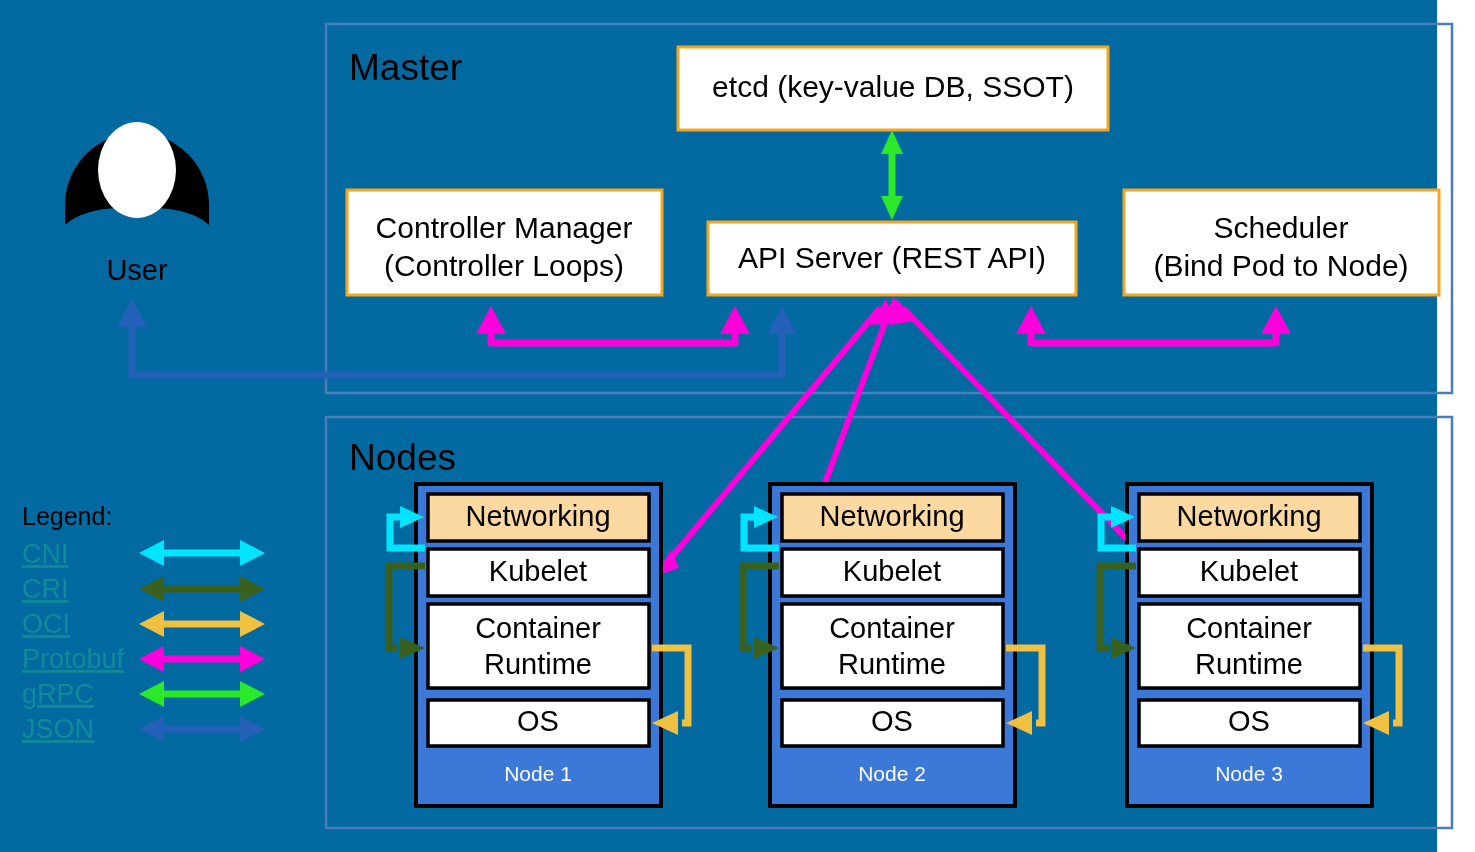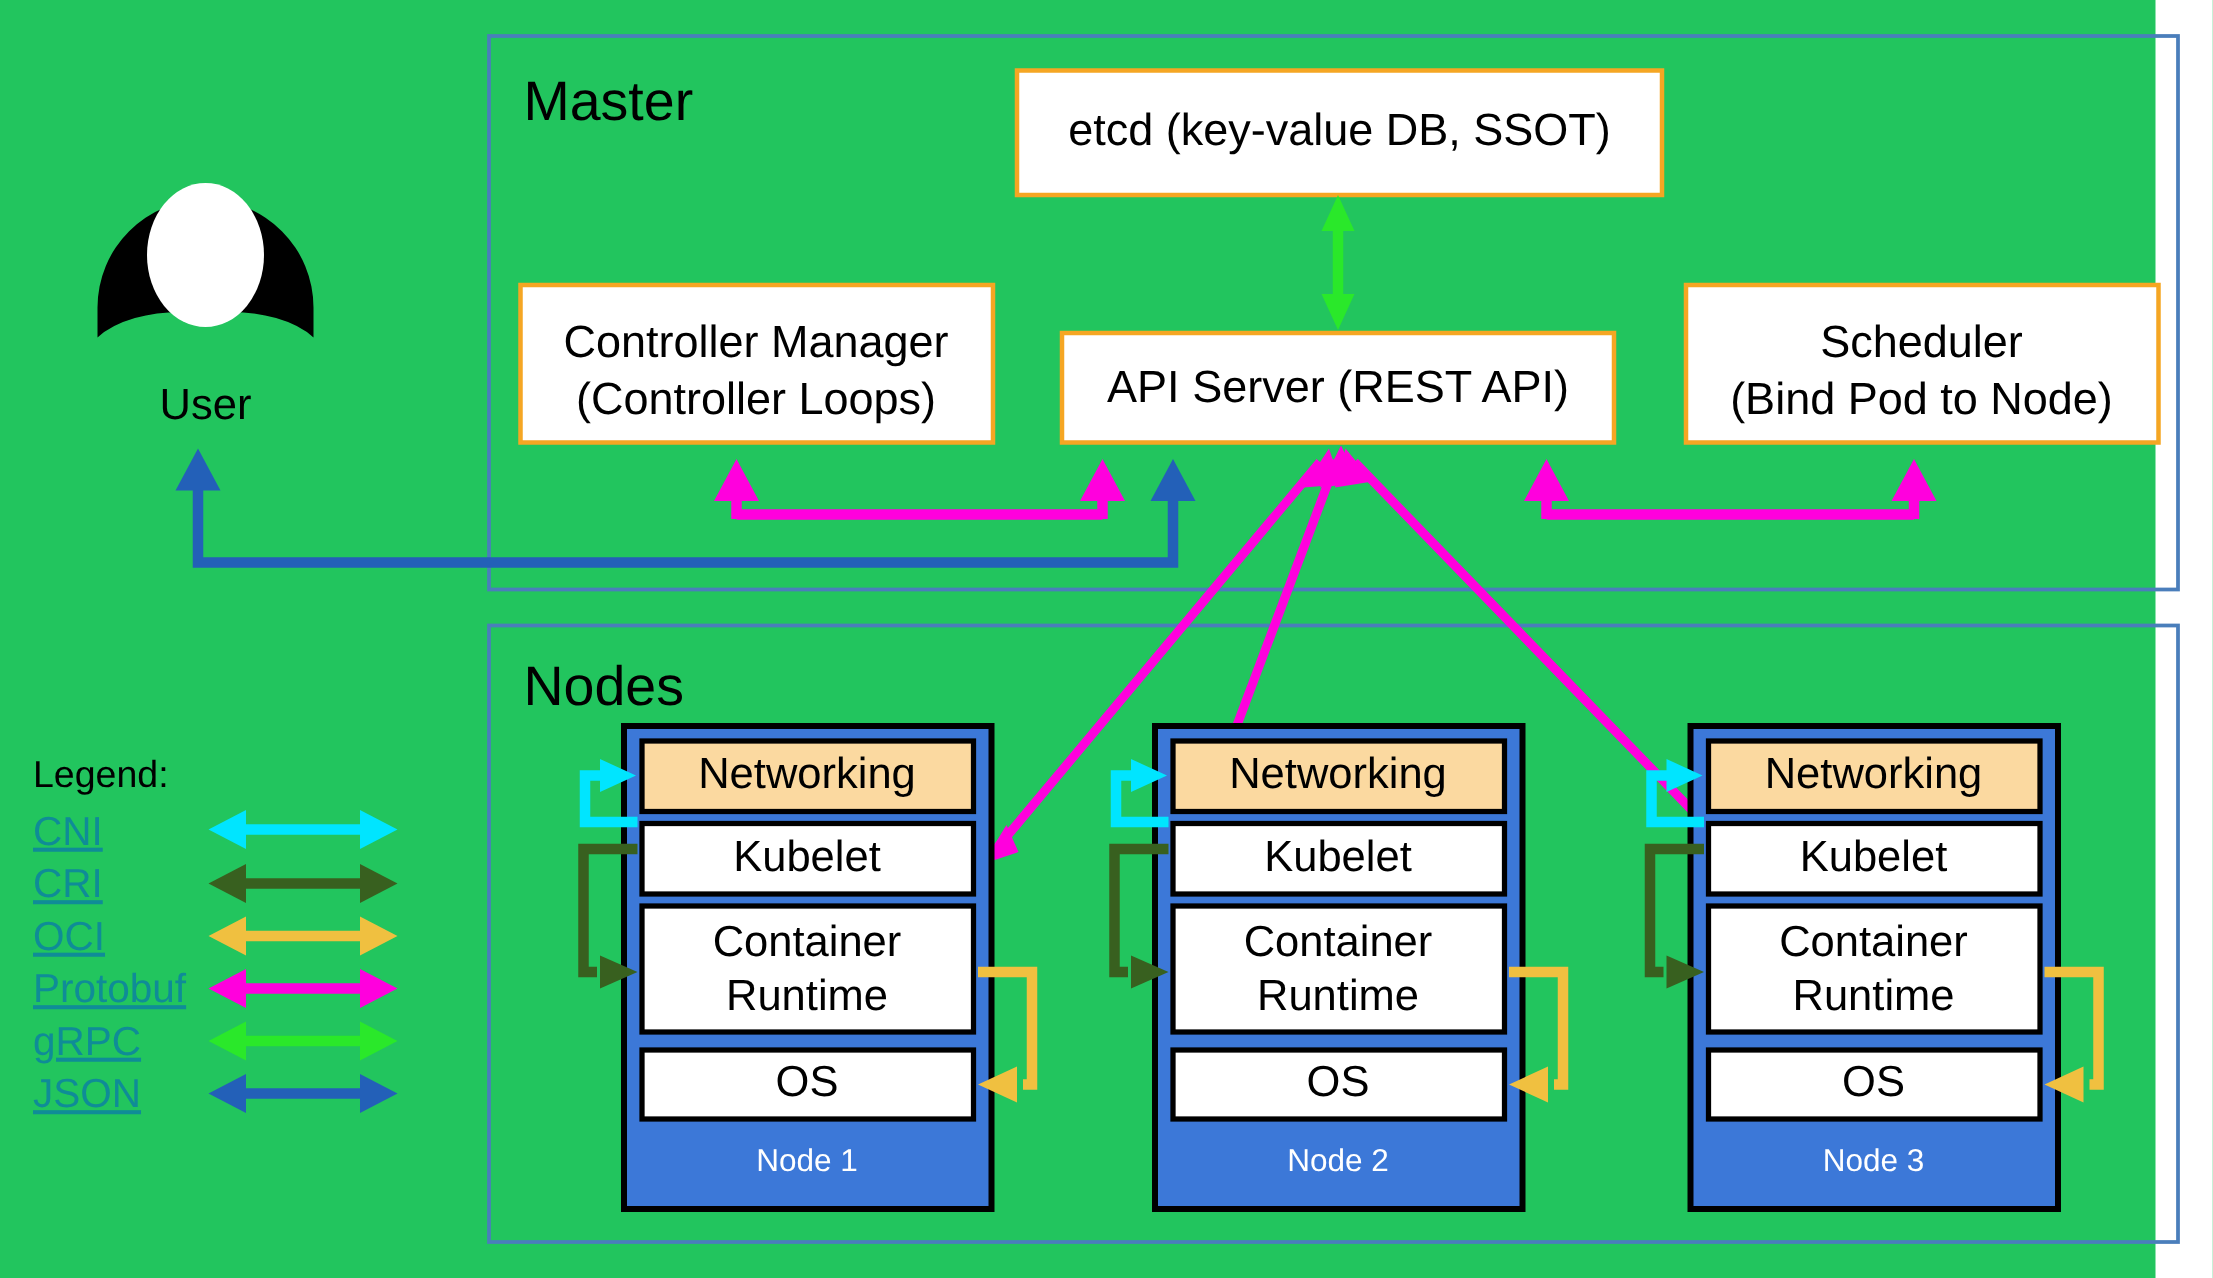--- a/index.html
+++ b/index.html
@@ -1,19 +1,19 @@
 <!DOCTYPE html>
 <html><head>
 <meta charset="utf-8">
 <title>Kubernetes Architecture Diagram</title>
 <style>
   html,body{margin:0;padding:0;background:#ffffff;}
   body{width:1475px;height:852px;overflow:hidden;
        font-family:"Liberation Sans","DejaVu Sans",sans-serif;}
-  #stage{position:relative;width:1437px;height:852px;background:#22c55e;}
+  #stage{position:relative;width:1437px;height:852px;background:#0369a1;}
   svg#diagram{position:absolute;left:0;top:0;width:1475px;height:852px;}
   .boxlabel{font-family:"Liberation Sans","DejaVu Sans",sans-serif;
             fill:#000;text-anchor:middle;dominant-baseline:middle;}
   .frametitle{font-family:"Liberation Sans","DejaVu Sans",sans-serif;
               fill:#000;font-size:37px;text-anchor:start;dominant-baseline:middle;}
   .nodename{font-family:"Liberation Sans","DejaVu Sans",sans-serif;
             fill:#ffffff;font-size:21px;text-anchor:middle;dominant-baseline:middle;}
   .userlabel{font-family:"Liberation Sans","DejaVu Sans",sans-serif;
              fill:#000;font-size:29px;text-anchor:middle;dominant-baseline:middle;}
   .legendtitle{font-family:"Liberation Sans","DejaVu Sans",sans-serif;

